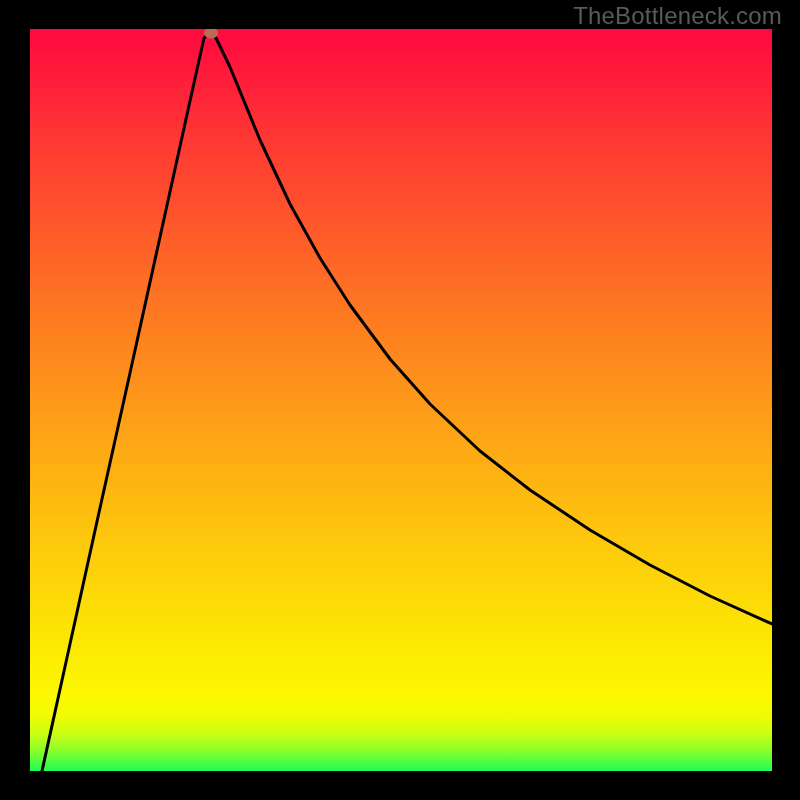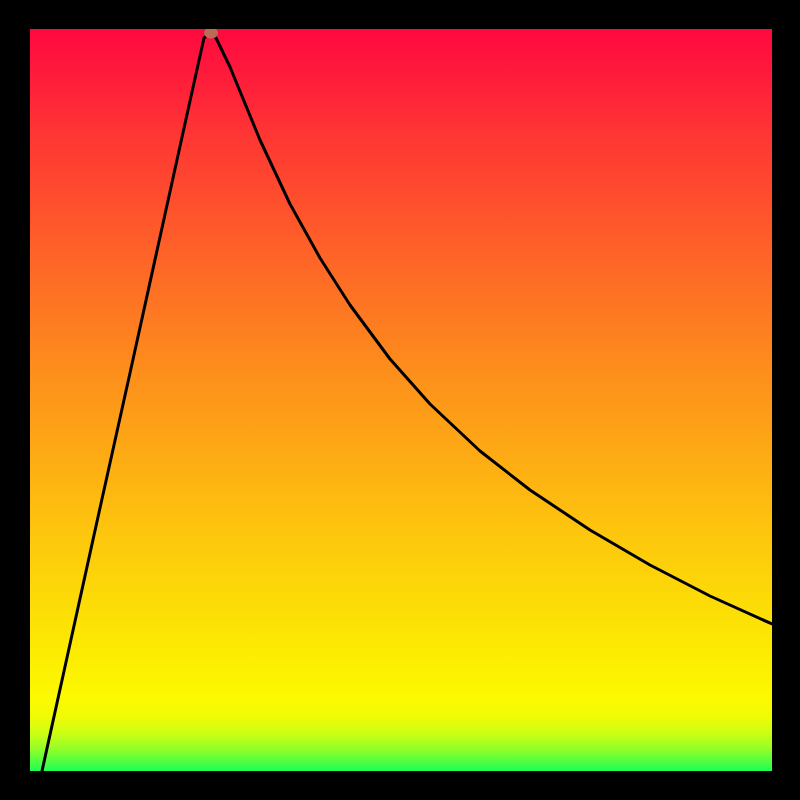--- a/index.html
+++ b/index.html
@@ -73,20 +73,21 @@
     border-radius: 50% / 50%;
     background: #bb6b53;
     transform: translate(-50%, -50%);
   }
 </style>
 </head>
 <body>
 
 <div class="frame">
 
+  <div class="watermark">TheBottleneck.com</div>
 
   <div class="plot">
     <div class="gradient"></div>
 
     <svg class="curve" viewBox="0 0 742 742" preserveAspectRatio="none">
       <path id="curve-path" fill="none" stroke="#000000" stroke-width="3" stroke-linejoin="round" stroke-linecap="round" d="M12 742 L40 615 L70 479 L100 344 L130 208 L160 72 L174 9 L180 4 L186 9 L200 38 L230 111 L260 175 L290 229 L320 276 L360 330 L400 375 L450 422 L500 461 L560 501 L620 536 L680 567 L742 595"></path>
     </svg>
 
     <div id="min-marker" class="marker" style="left: 181px; top: 4px; background: rgb(187, 107, 83);"></div>
   </div>

